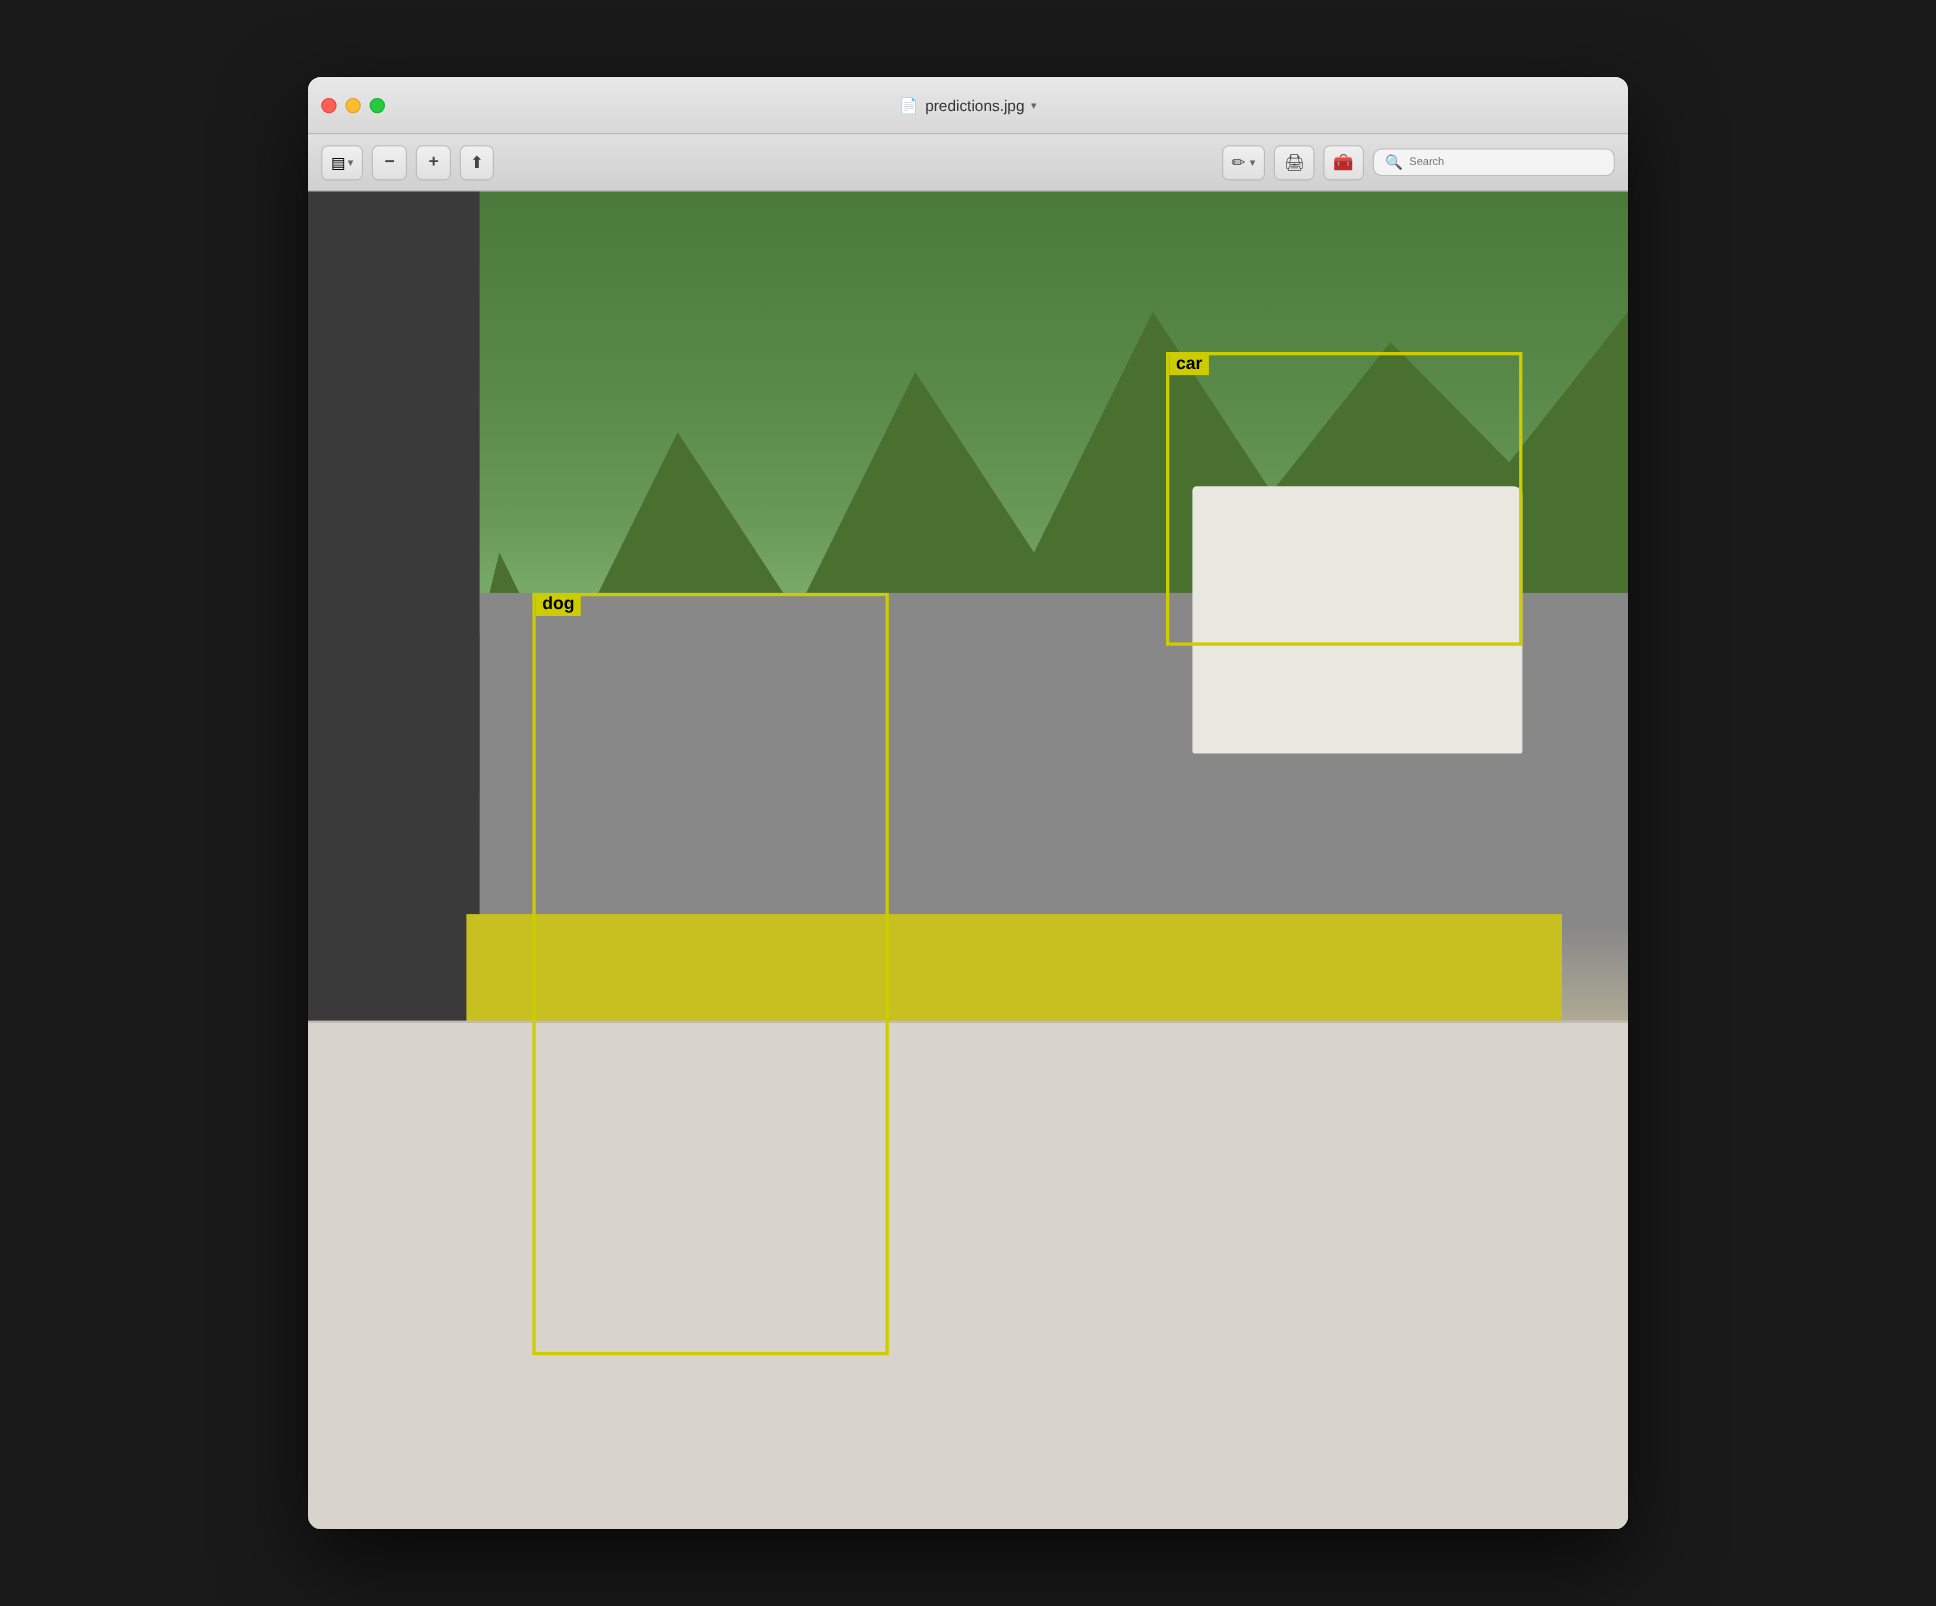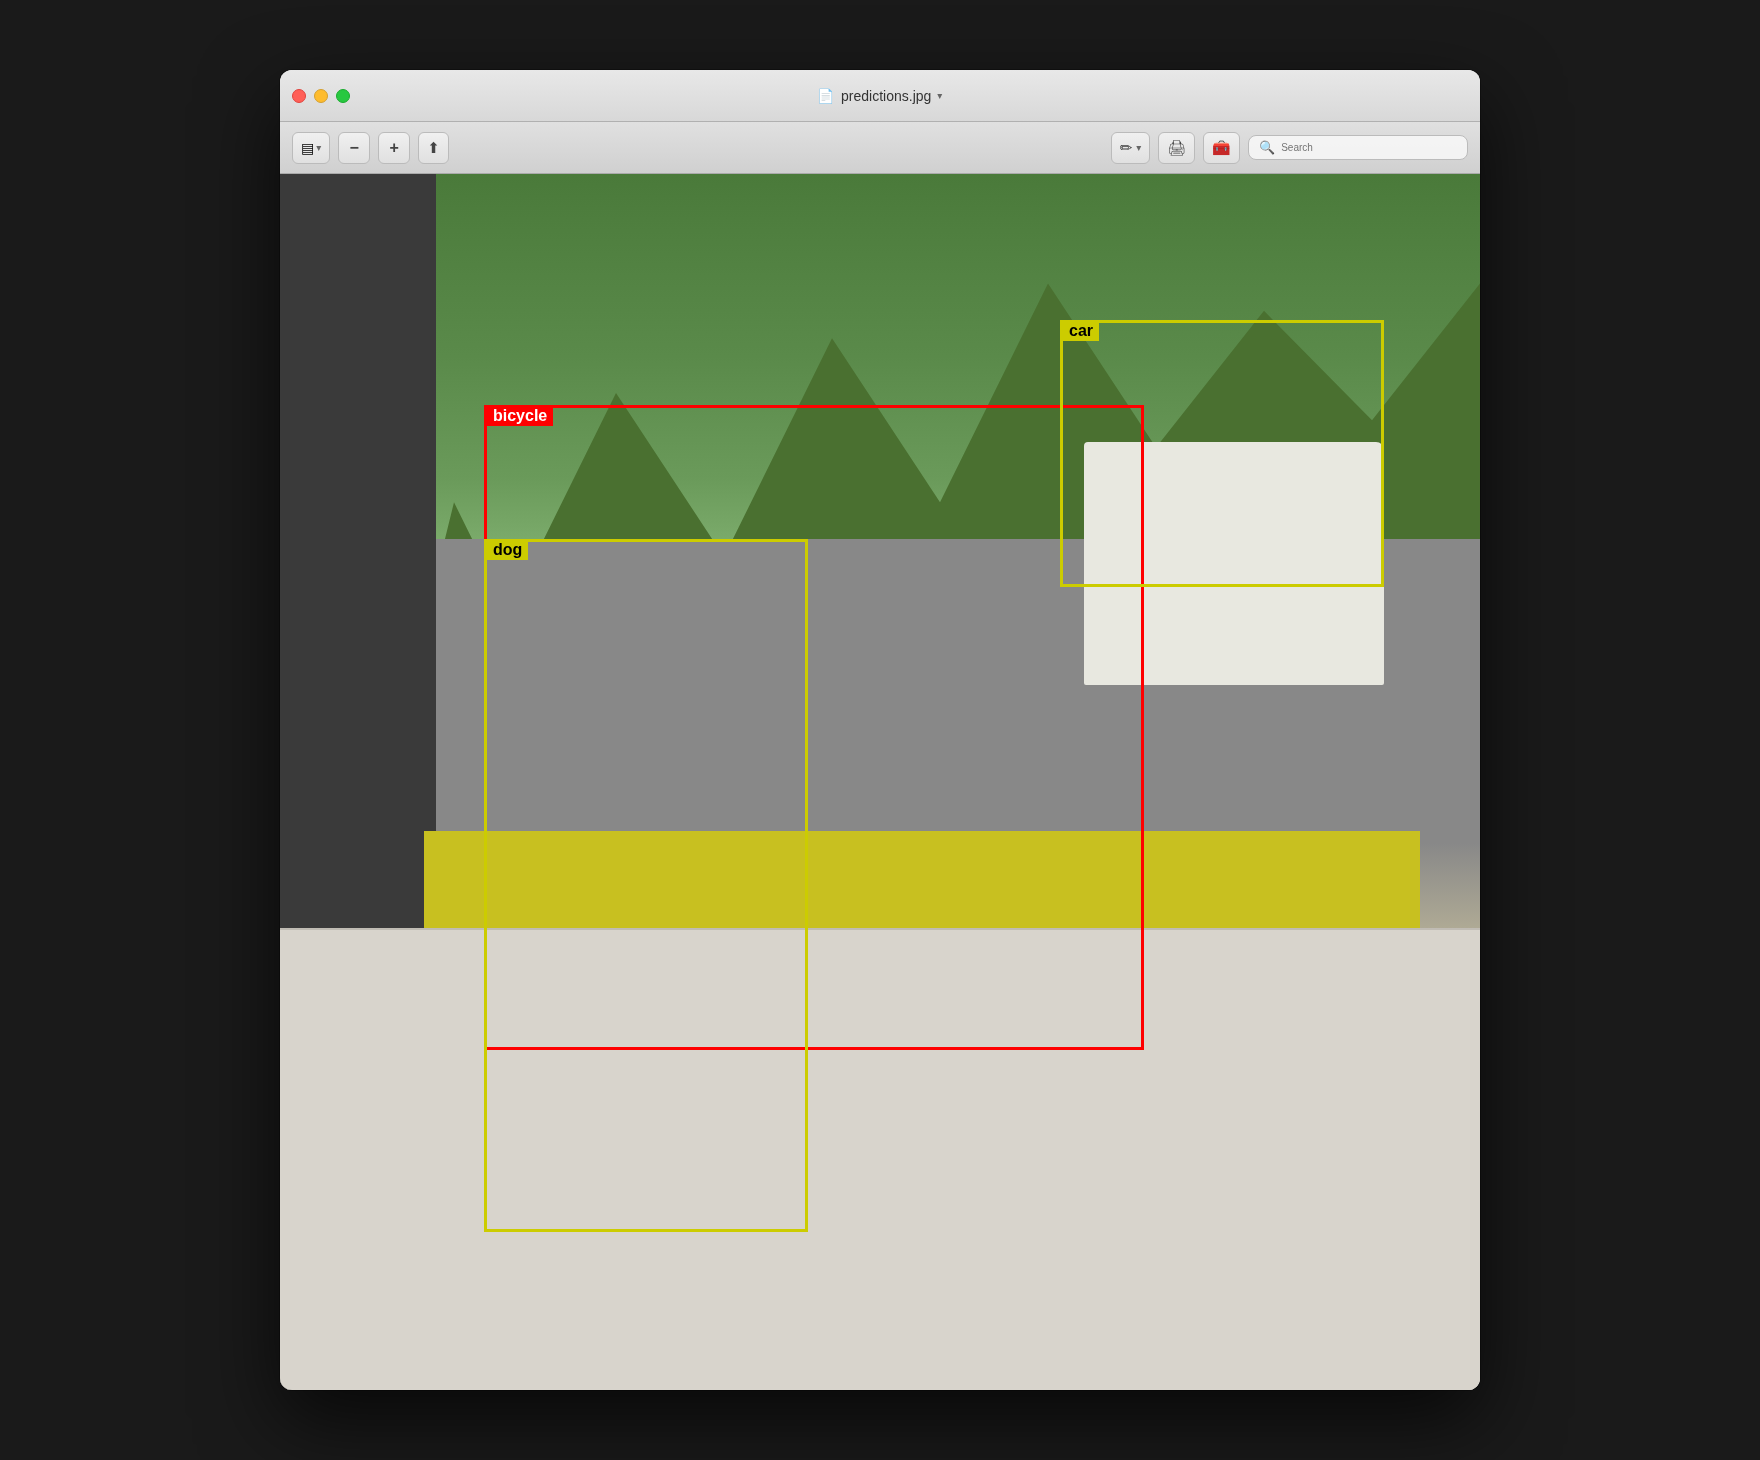--- a/index.html
+++ b/index.html
@@ -361,23 +361,20 @@
 
       <div class="left-pillar"></div>
 
       <div class="yellow-wall"></div>
 
       <div class="porch-floor"></div>
 
       <div class="white-car"></div>
     </div>
 
-    <div class="detection-box red bicycle-box">
-      <span class="detection-label red-bg">bicycle</span>
-    </div>
 
     <div class="detection-box yellow car-box">
       <span class="detection-label yellow-bg">car</span>
     </div>
 
     <div class="detection-box yellow dog-box">
       <span class="detection-label yellow-bg">dog</span>
     </div>
   </div>
 </div>

